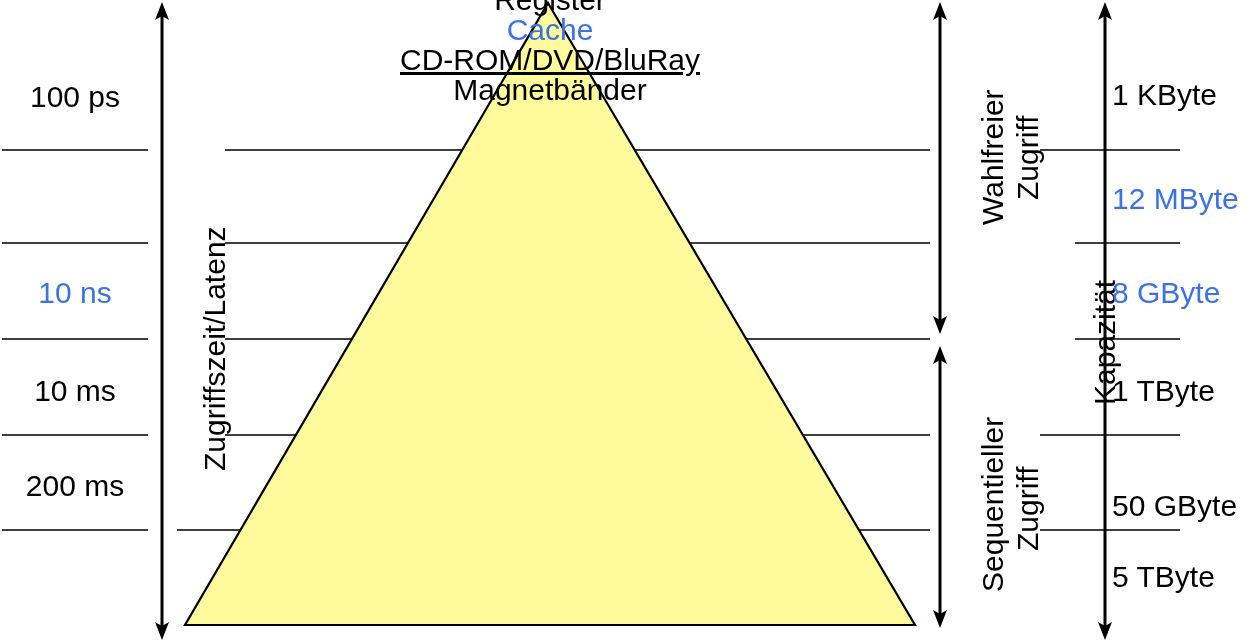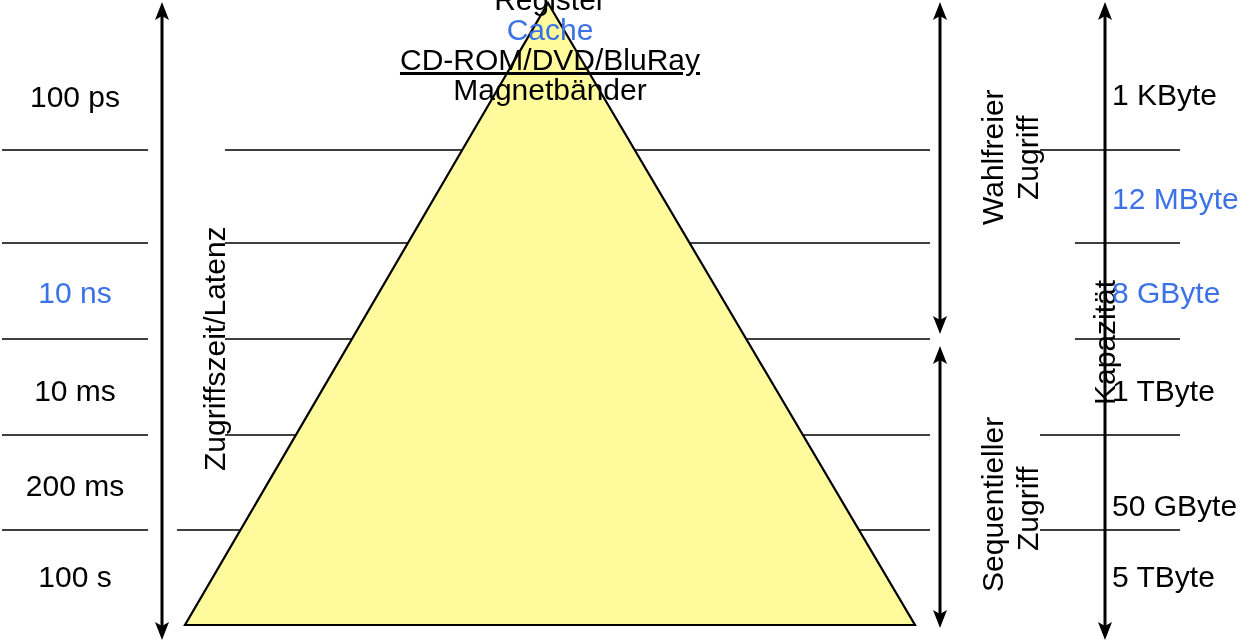--- a/index.html
+++ b/index.html
@@ -130,21 +130,20 @@
       <path d="M1105,2 L1112,20 L1105,16 L1098,20 Z" fill="#000000"></path>
       <path d="M1105,640 L1112,622 L1105,626 L1098,622 Z" fill="#000000"></path>
     </g>
 
   </svg>
 
   <div class="txt latency-label" style="top:97px;">100 ps</div>
   <div class="txt latency-label blue" style="top:293px;">10 ns</div>
   <div class="txt latency-label" style="top:391px;">10 ms</div>
   <div class="txt latency-label" style="top:486px;">200 ms</div>
-  <div class="txt latency-label" style="top:577px;">100 s</div>
 
   <div class="vlabel" style="left:200px; top:471px;">Zugriffszeit/Latenz</div>
 
   <div class="tier-label" style="top:97px;">
     <span class="txt" style="position:static;">Register</span>
   </div>
   <div class="tier-label" style="top:199px;">
     <span class="txt blue" style="position:static;text-align:right;">Cache</span>
   </div>
   <div class="tier-label" style="top:488px;">

